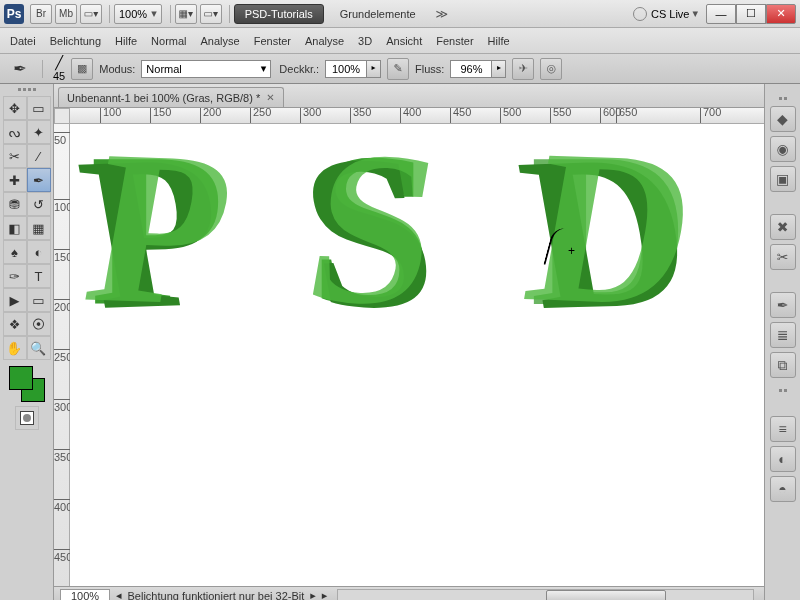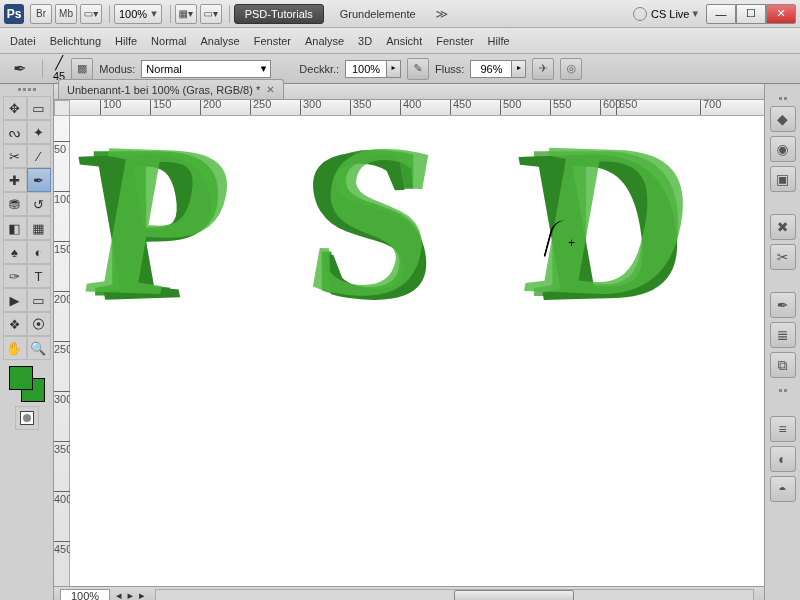--- a/index.html
+++ b/index.html
@@ -46,21 +46,21 @@
 .tool { height: 24px; border: 1px solid #bbb; display: flex; align-items: center; justify-content: center; background: #d0d0d0; font-size: 13px; color: #333; position: relative; }
 .tool.sel { background: linear-gradient(#b5c8e0, #8fb0d8); border-color: #6a8ab8; }
 .swatches { margin-top: 6px; width: 36px; height: 36px; position: relative; }
 .sw-fg { width: 24px; height: 24px; background: #2a9a2a; border: 1px solid #000; position: absolute; top: 0; left: 0; z-index: 2; }
 .sw-bg { width: 24px; height: 24px; background: #2a9a2a; border: 1px solid #000; position: absolute; bottom: 0; right: 0; }
 .qm { width: 24px; height: 24px; margin-top: 4px; display: flex; align-items: center; justify-content: center; border: 1px solid #bbb; }
 .qm-inner { width: 14px; height: 14px; border: 1px solid #444; background: #fff; }
 .qm-inner::after { content: ""; display: block; width: 8px; height: 8px; background: #888; margin: 2px; border-radius: 50%; }
 
 .doc-area { flex: 1; background: #b8b8b8; display: flex; flex-direction: column; position: relative; }
-.doc-tab-row { height: 16px; background: linear-gradient(#e0e0e0,#cfcfcf); display: flex; align-items: flex-end; padding-left: 4px; border-bottom: 1px solid #999; }
+.doc-tab-row { height: 24px; background: linear-gradient(#e0e0e0,#cfcfcf); display: flex; align-items: flex-end; padding-left: 4px; border-bottom: 1px solid #999; }
 .doc-tab { height: 20px; background: linear-gradient(#d8d8d8,#c8c8c8); border: 1px solid #999; border-bottom: none; border-radius: 3px 3px 0 0; padding: 0 8px; display: flex; align-items: center; gap: 6px; color: #333; }
 .doc-tab .x { color: #666; font-size: 10px; }
 
 .rulers-corner { display: flex; }
 .ruler-corner { width: 16px; height: 16px; background: #e8e8e8; border: 1px solid #aaa; }
 .ruler-h { flex: 1; height: 16px; background: linear-gradient(#f5f5f5,#e0e0e0); border-bottom: 1px solid #aaa; position: relative; overflow: hidden; font-size: 8px; color: #555; }
 .ruler-h .tick { position: absolute; top: 0; border-left: 1px solid #666; height: 16px; padding-left: 2px; line-height: 8px; }
 .canvas-row { flex: 1; display: flex; overflow: hidden; }
 .ruler-v { width: 16px; background: linear-gradient(#f5f5f5,#e0e0e0); border-right: 1px solid #aaa; position: relative; font-size: 8px; color: #555; }
 .ruler-v .tickv { position: absolute; left: 0; border-top: 1px solid #666; width: 16px; padding-top: 1px; text-align: left; }
@@ -136,21 +136,21 @@
   <div class="brush-sel">
     <span class="bs-top">╱</span>
     <span>45</span>
   </div>
   <div class="obtn">▩</div>
   <span class="opt-label">Modus:</span>
   <div class="opt-dd">
     <span>Normal</span>
       <span>▾</span>
   </div>
-  <span class="opt-label" style="margin-left:22px">Deckkr.:</span>
+  <span class="opt-label" style="margin-left:2px">Deckkr.:</span>
   <div style="display:flex">
     <div class="opt-num">100%</div>
     <div class="opt-arr">▸</div>
   </div>
   <div class="obtn">✎</div>
   <span class="opt-label">Fluss:</span>
   <div style="display:flex">
     <div class="opt-num">96%</div>
     <div class="opt-arr">▸</div>
   </div>
@@ -220,21 +220,21 @@
           <div class="tick" style="left: 380px;">450</div>
           <div class="tick" style="left: 430px;">500</div>
           <div class="tick" style="left: 480px;">550</div>
           <div class="tick" style="left: 530px;">600</div>
           <div class="tick" style="left: 546px;">650</div>
           <div class="tick" style="left: 630px;">700</div>
         </div>
     </div>
     <div class="canvas-row">
       <div class="ruler-v" id="rv">
-          <div class="tickv" style="top: 25px;">50</div>
+          <div class="tickv" style="top: 8px;">50</div>
           <div class="tickv" style="top: 75px;">100</div>
           <div class="tickv" style="top: 125px;">150</div>
           <div class="tickv" style="top: 175px;">200</div>
           <div class="tickv" style="top: 225px;">250</div>
           <div class="tickv" style="top: 275px;">300</div>
           <div class="tickv" style="top: 325px;">350</div>
           <div class="tickv" style="top: 375px;">400</div>
           <div class="tickv" style="top: 425px;">450</div>
         </div>
       <div class="canvas-wrap">
@@ -243,20 +243,21 @@
           <div class="grass s" data-letter="S">S</div>
           <div class="grass d" data-letter="D">D</div>
           <div class="cursor-mark"></div>
           <div class="cursor-plus">+</div>
         </div>
       </div>
     </div>
     <div class="doc-status">
       <div class="ds-zoom">100%</div>
       <span>◂</span>
+      <span>Belichtung funktioniert nur bei 32-Bit</span>
       <span>▸</span>
       <span>▸</span>
       <div class="ds-scroll">
           <div class="ds-thumb"></div>
         </div>
     </div>
   </div>
 
   <div class="panels">
     <div class="collapse-grip">

